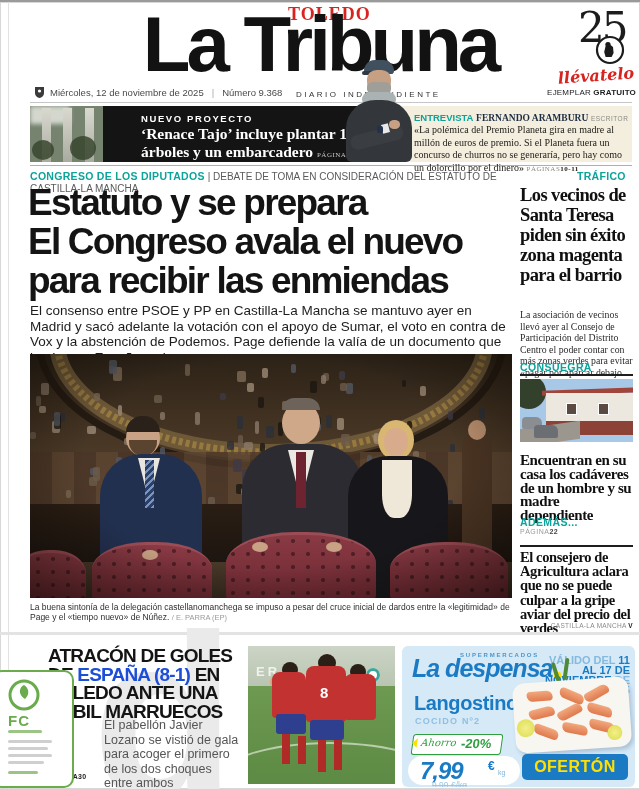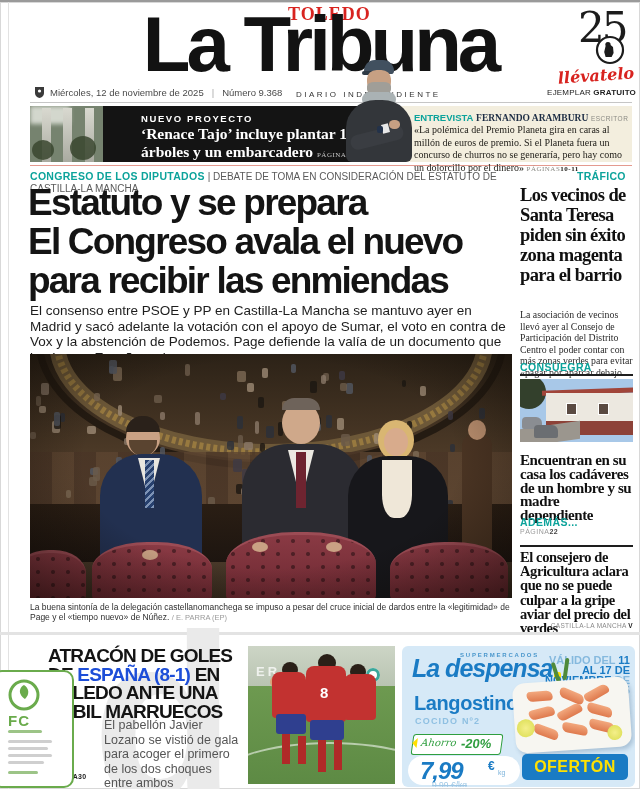--- a/index.html
+++ b/index.html
@@ -223,21 +223,21 @@
       <span class="pg"> <span>PÁGINA</span><b>4</b></span>
     </div>
   </div>
   <div class="abs t-beige">
     <div class="ti-kicker">
       <span class="k1">ENTREVISTA</span>
       <span class="k2">FERNANDO ARAMBURU</span>
       <span class="k3">ESCRITOR</span>
     </div>
     <div class="ti-quote">
-      <span>«La polémica del Premio Planeta gira en caras al millón de euros de premio. Si el Planeta fuera un concurso de churros no se generaría, pero hay como un dolorcillo por el dinero»</span>
+      <span>«La polémica del Premio Planeta gira en madre al millón de euros de premio. Si el Planeta fuera un concurso de churros no se generaría, pero hay como un dolorcillo por el dinero»</span>
       <span class="pg"> <span>PÁGINAS</span><b>10-11</b></span>
     </div>
   </div>
   <div class="abs aramburu">
     <div class="ar-cap"></div>
     <div class="ar-brim"></div>
     <div class="ar-face"></div>
     <div class="ar-beard"></div>
     <div class="ar-scarf"></div>
     <div class="ar-jacket"></div>

